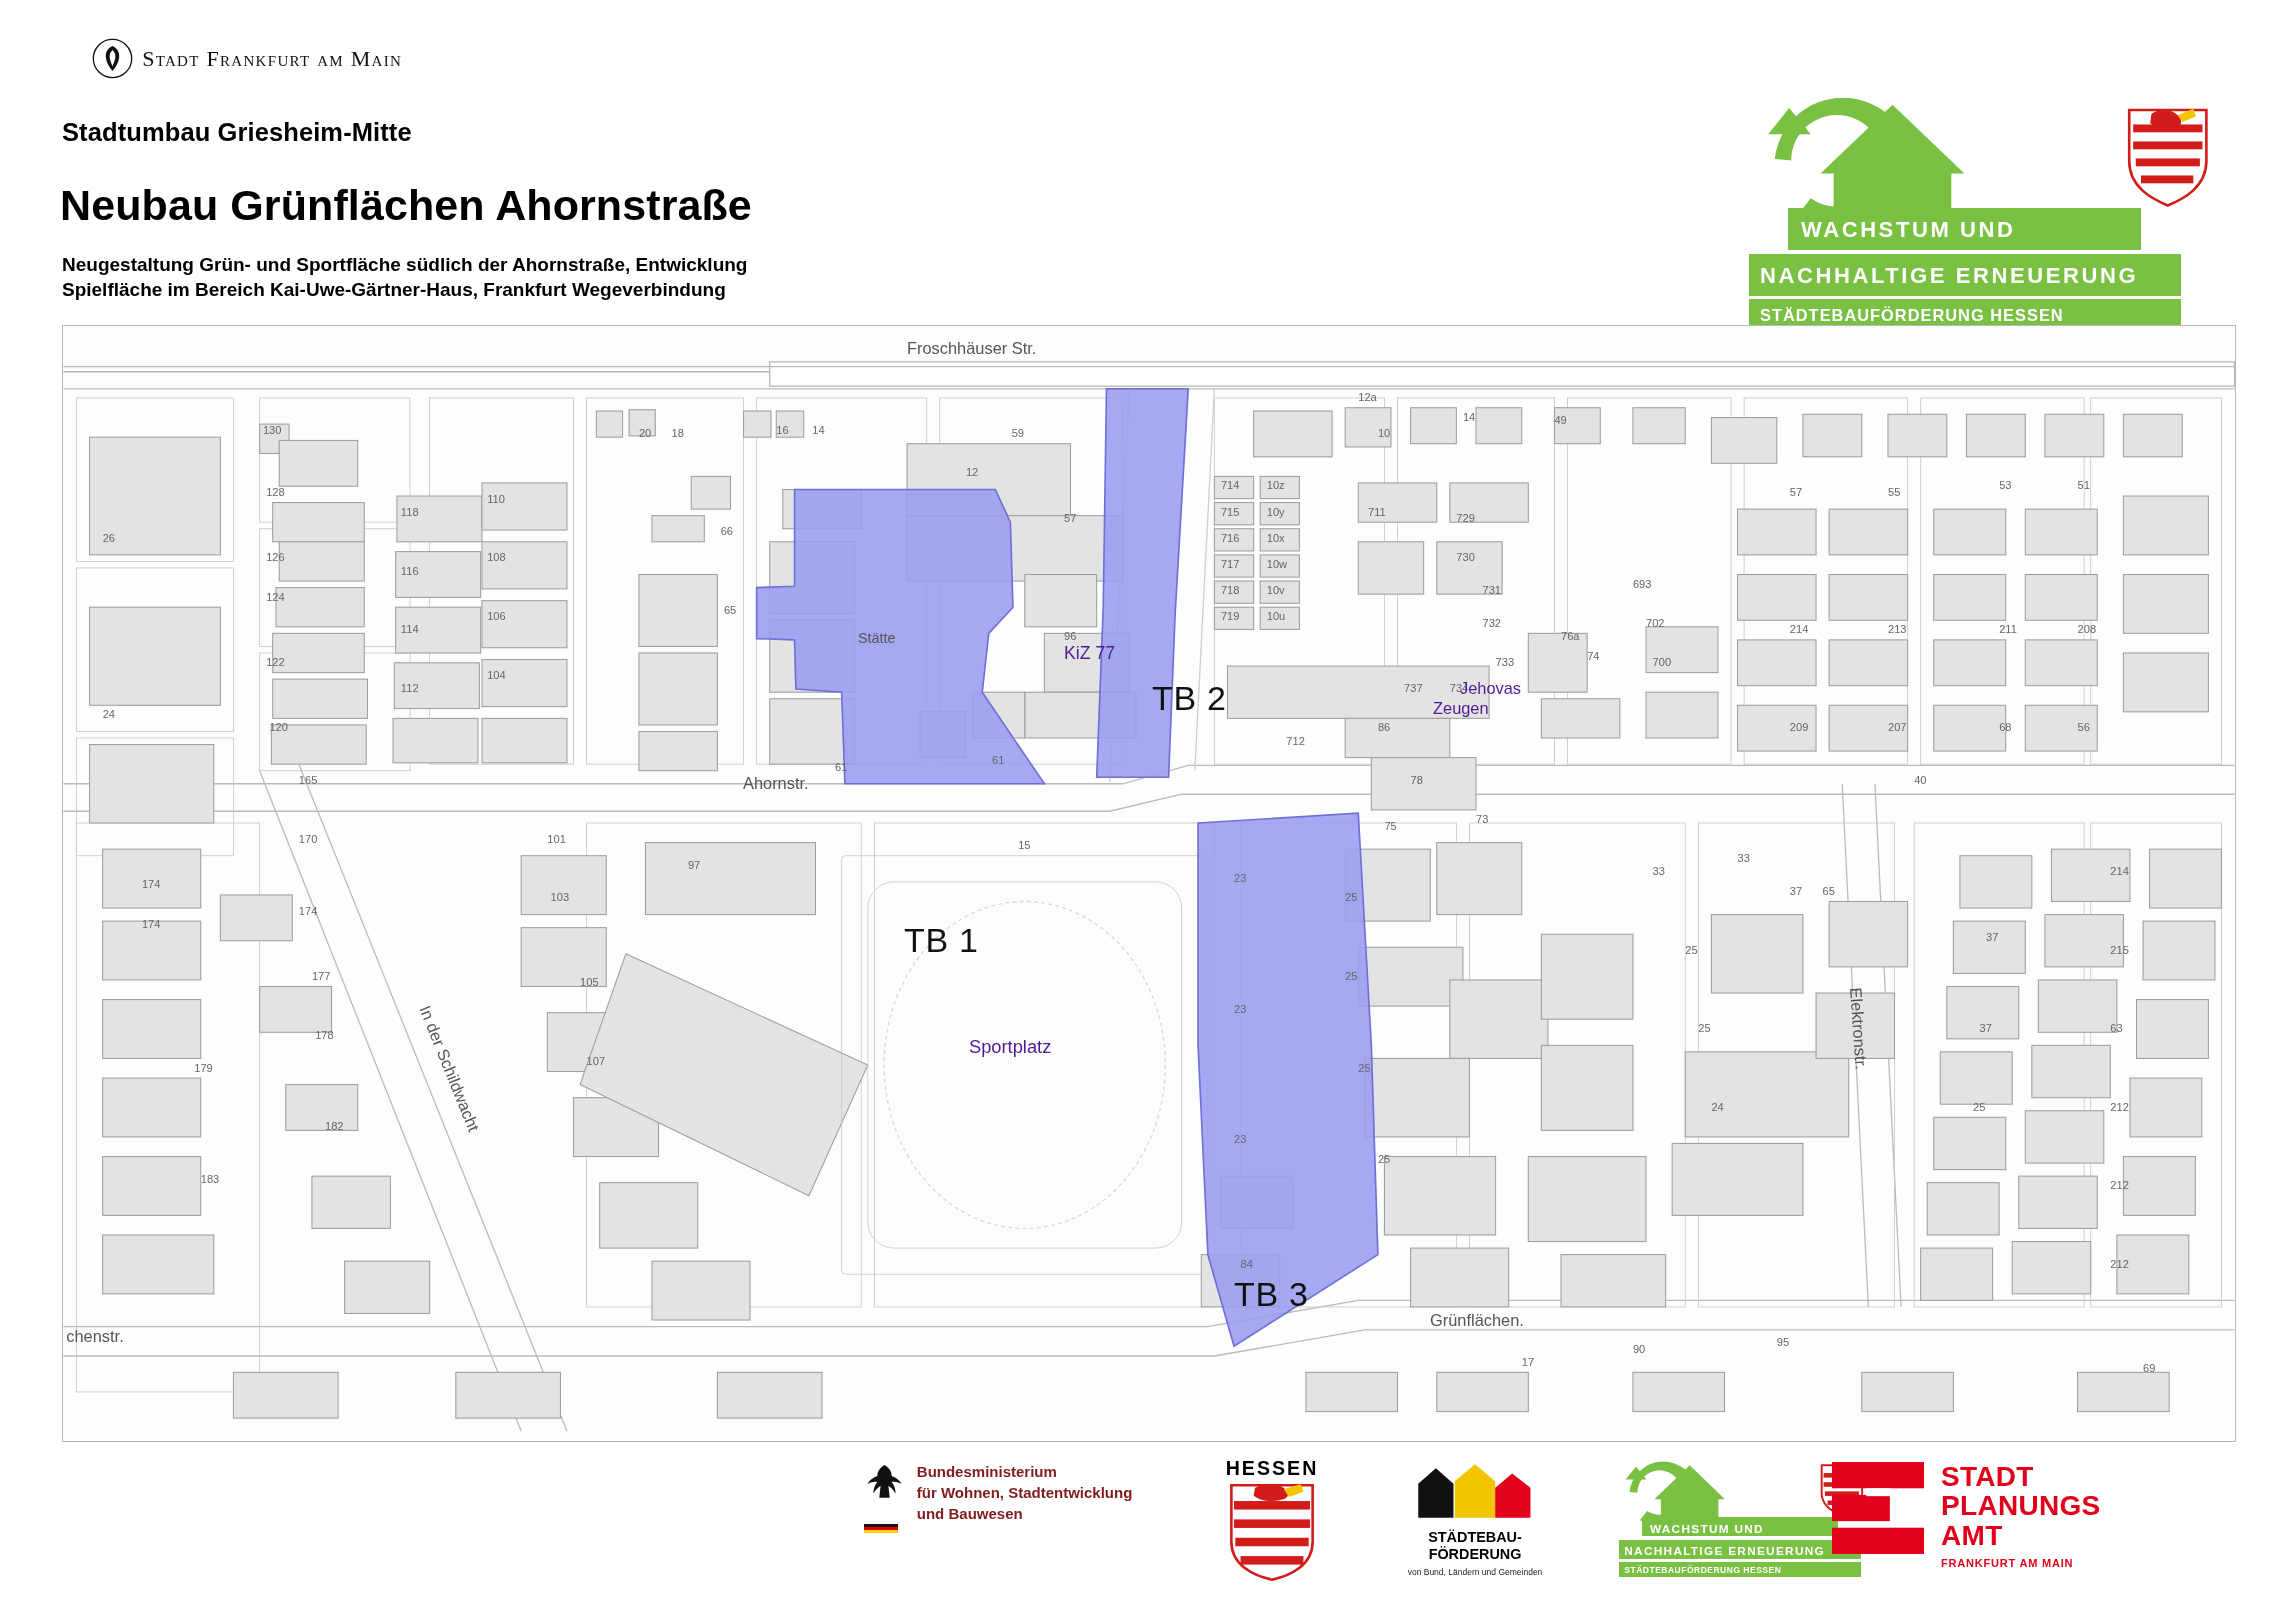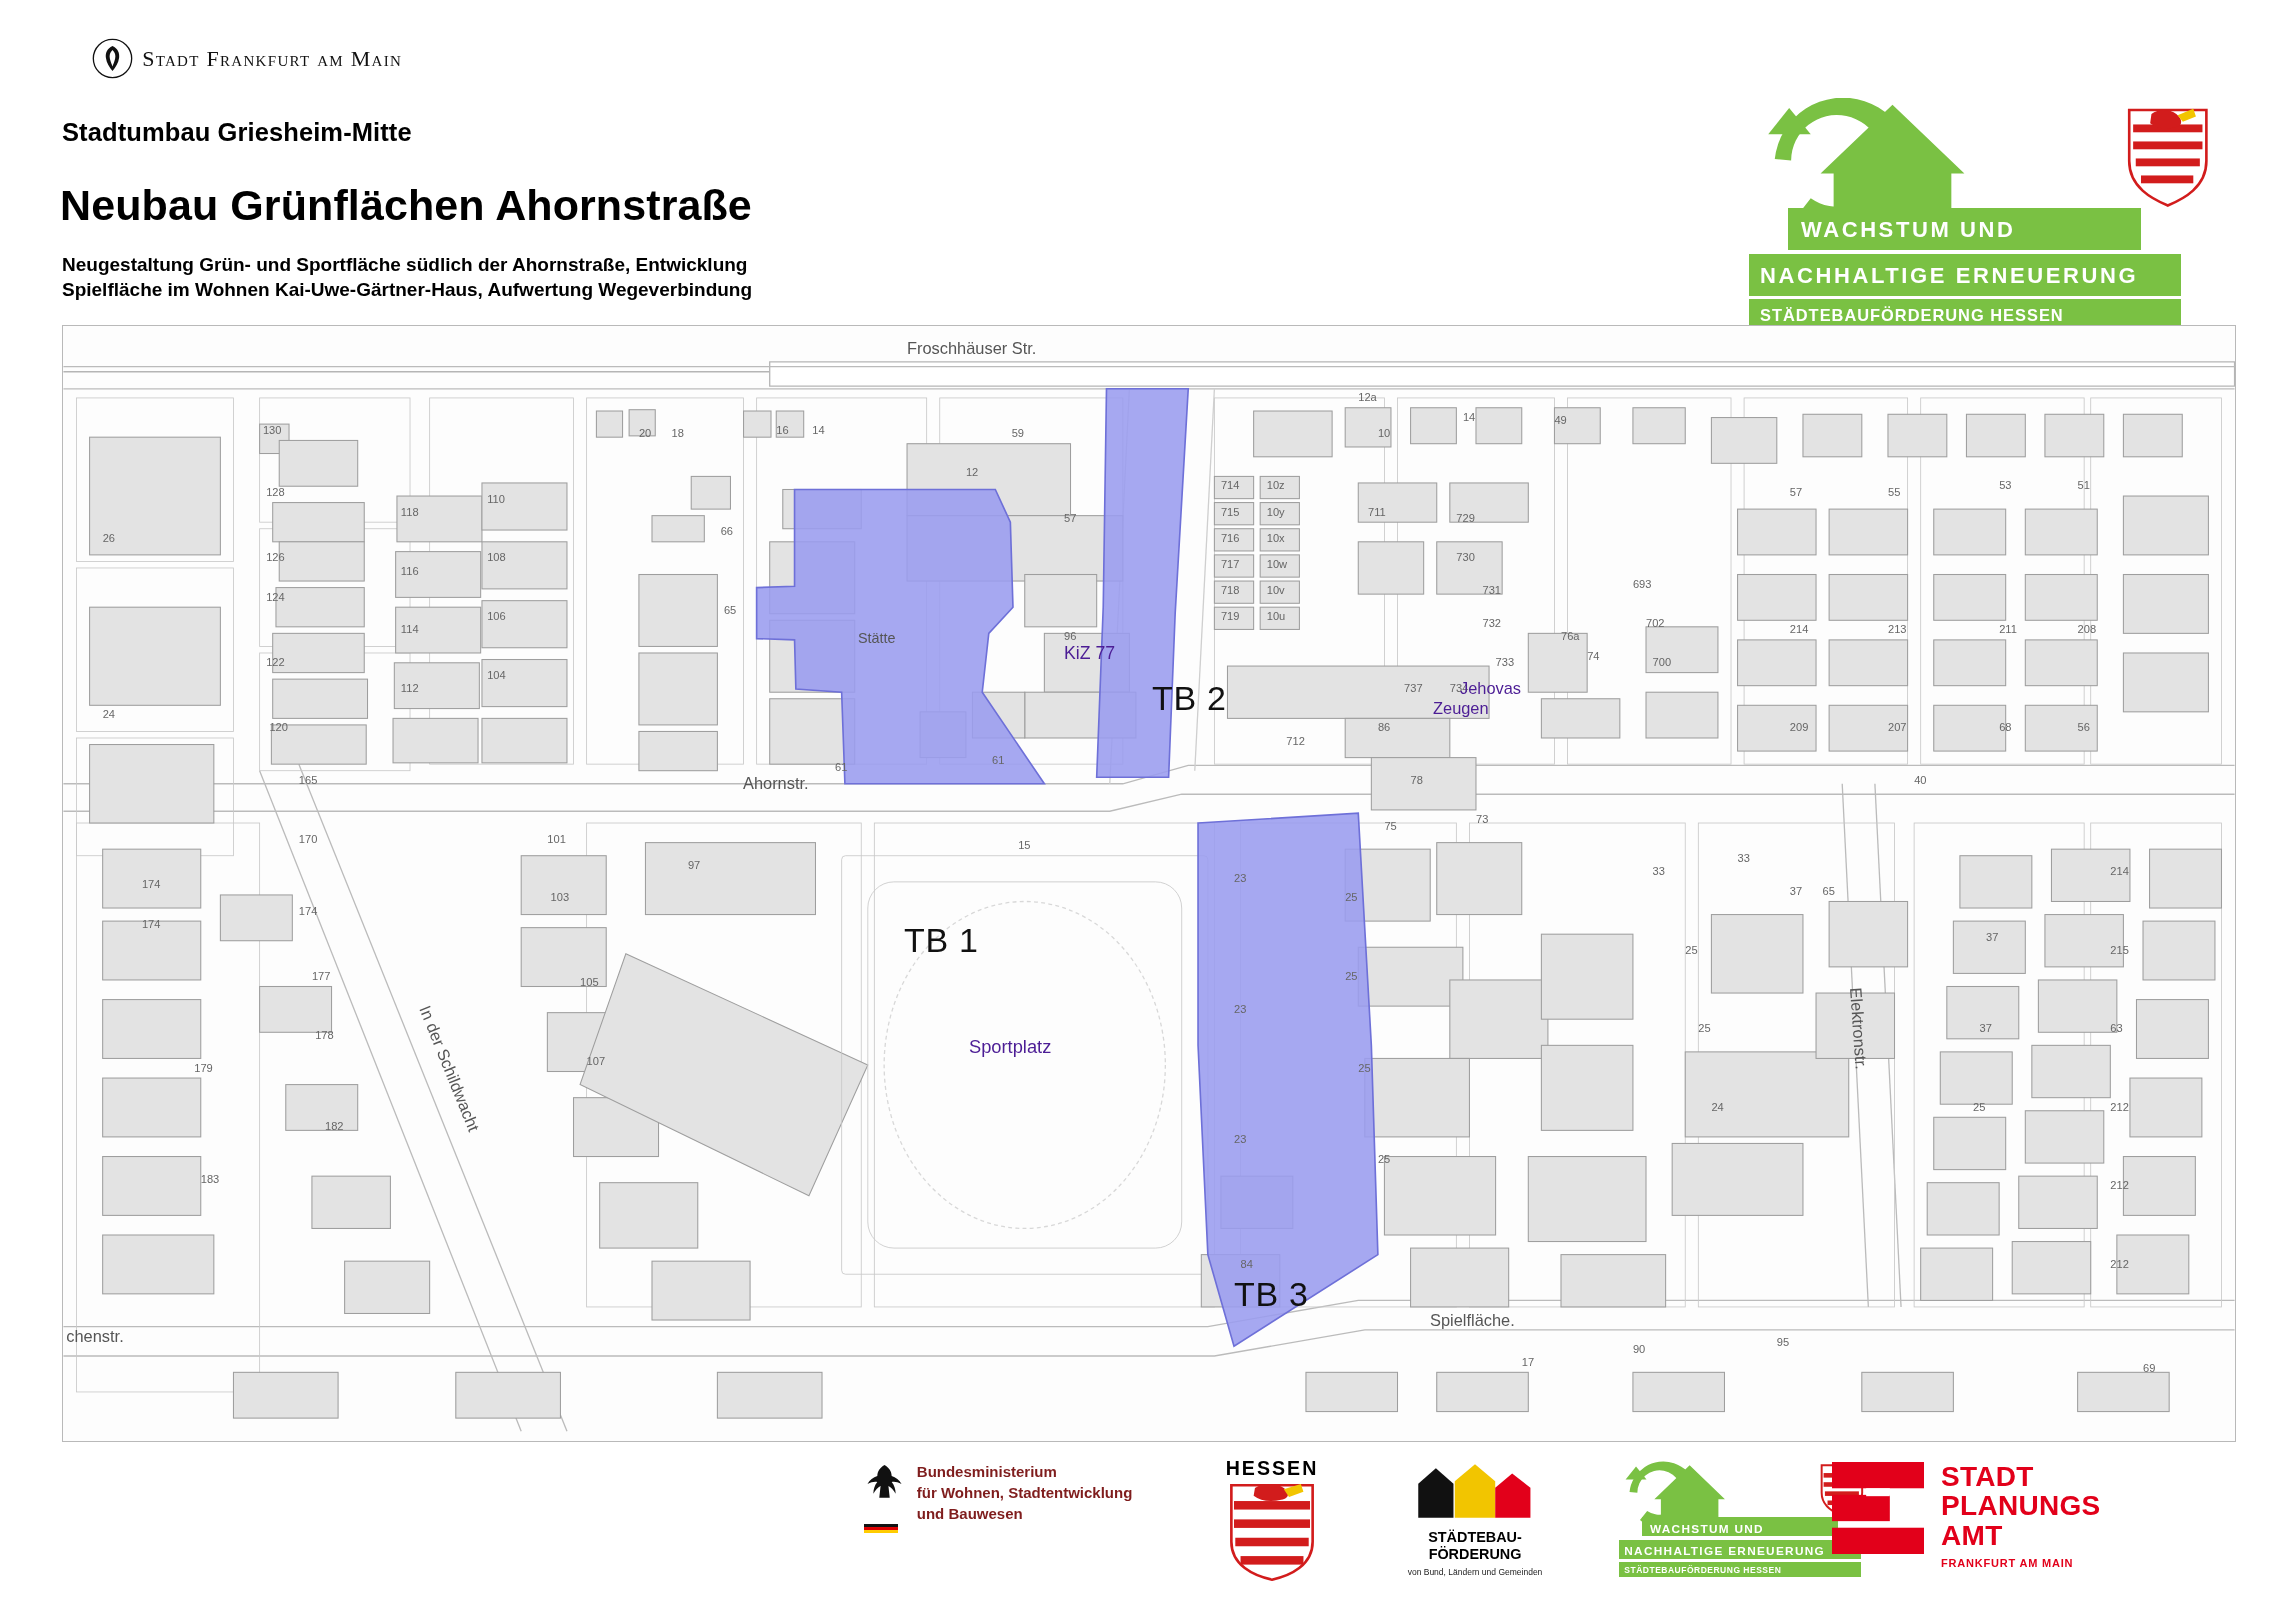--- a/index.html
+++ b/index.html
@@ -71,21 +71,21 @@
         <path d="M31 18 C27 22 26 26 27 31 C28 36 30 40 31 43 C32 40 34 36 35 31 C36 26 35 22 31 18 Z" fill="#fff"></path>
       </svg>
     </span>
     <span class="wordmark">Stadt Frankfurt am Main</span>
   </div>
 
   <div id="subtitle-small">Stadtumbau Griesheim-Mitte</div>
   <h1 id="main-title">Neubau Grünflächen Ahornstraße</h1>
   <div id="desc">
     <div>Neugestaltung Grün- und Sportfläche südlich der Ahornstraße, Entwicklung</div>
-    <div>Spielfläche im Wohnen Kai-Uwe-Gärtner-Haus, Aufwertung Wegeverbindung</div>
+    <div>Spielfläche im Bereich Kai-Uwe-Gärtner-Haus, Frankfurt Wegeverbindung</div>
   </div>
 
   <div id="program-logo">
     <svg width="497" height="236" viewBox="0 0 760 360">
 
       <path d="M95 95 a70 70 0 1 1 30 58 l-22 28 a105 105 0 1 0 -33 -88 z" fill="#7ac143"></path>
       <polygon points="60,55 125,55 92,15" fill="#7ac143"></polygon>
 
       <polygon points="250,10 360,115 340,115 340,175 160,175 160,115 140,115" fill="#7ac143"></polygon>
 
@@ -489,21 +489,21 @@
     </g>
   </svg>
 
   <div class="tb-label" id="tb1-label">TB 1</div>
   <div class="tb-label" id="tb2-label">TB 2</div>
   <div class="tb-label" id="tb3-label">TB 3</div>
 
   <div class="street-label" style="left:844px;top:13px;">Froschhäuser Str.</div>
   <div class="street-label" style="left:680px;top:448px;">Ahornstr.</div>
   <div class="street-label" style="left:370px;top:677px;transform:rotate(68deg);transform-origin:left top;">In der Schildwacht</div>
-  <div class="street-label" style="left:1367px;top:985px;">Spielfläche.</div>
+  <div class="street-label" style="left:1367px;top:985px;">Grünflächen.</div>
   <div class="street-label" style="left:1802px;top:661px;transform:rotate(86deg);transform-origin:left top;">Elektronstr.</div>
   <div class="street-label" style="left:3.3px;top:1001px;">chenstr.</div>
 
   <div class="map-note" style="left:906px;top:710px;font-size:18.3px;">Sportplatz</div>
   <div class="map-note" style="left:1001px;top:317px;font-size:17.7px;">KiZ 77</div>
   <div class="map-note" style="left:1397px;top:353px;font-size:16.4px;">Jehovas</div>
   <div class="map-note" style="left:1370px;top:373px;font-size:16.4px;">Zeugen</div>
   <div class="map-note" style="left:795px;top:304px;font-size:14.4px;color:#555;">Stätte</div>
 </div>
 

